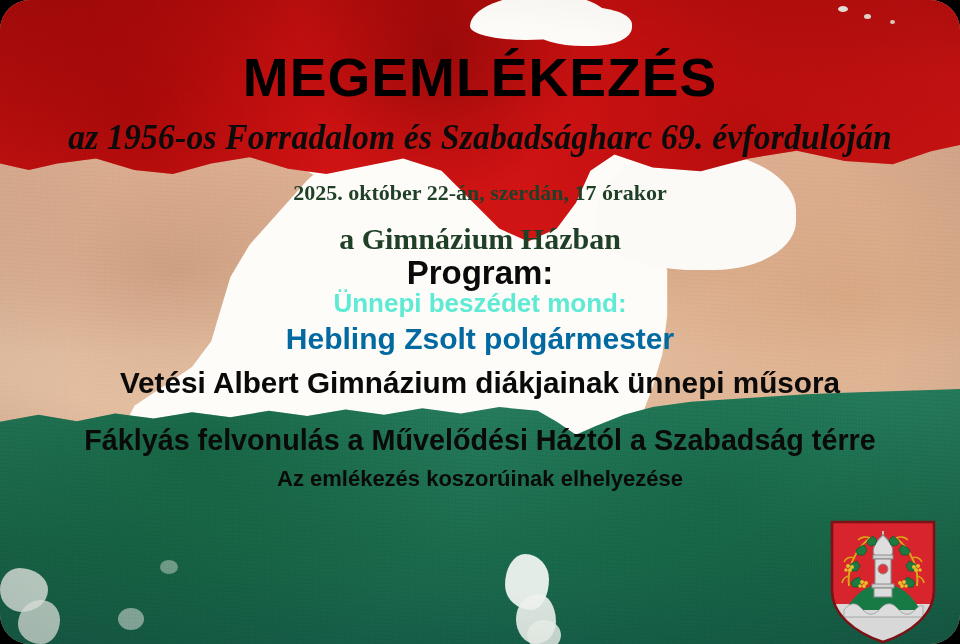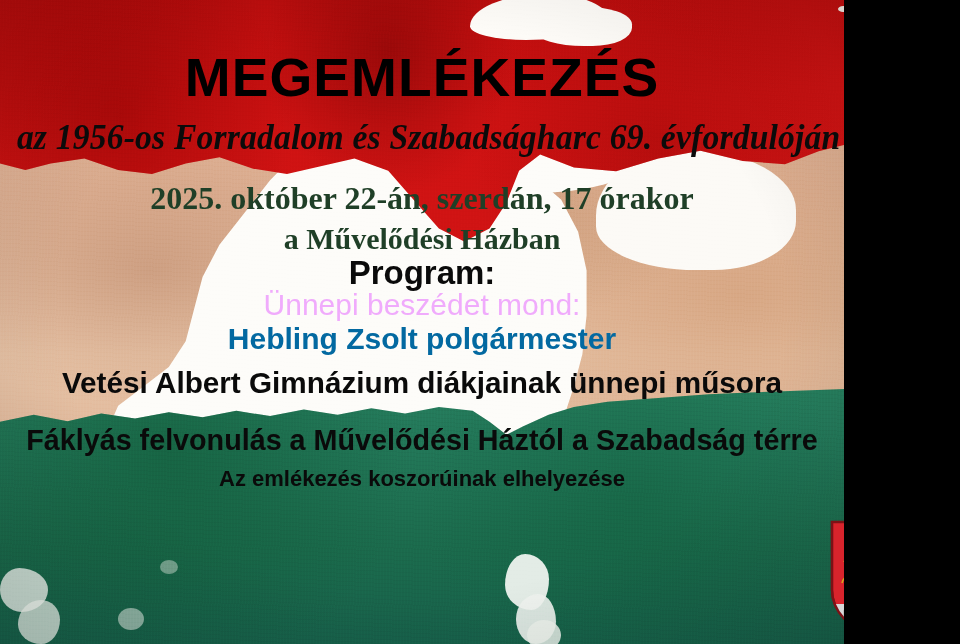--- a/index.html
+++ b/index.html
@@ -2,25 +2,26 @@
 <html><head>
 <meta charset="utf-8">
 <style>
   html, body {
     margin: 0;
     padding: 0;
     background: #000;
   }
   #poster {
     position: relative;
-    width: 844px;
+    width: 960px;
     height: 644px;
     overflow: hidden;
     font-family: "Liberation Sans", sans-serif;
     user-select: none;
+    border-radius: 30px;
   }
 
   
   .bg-layer { position: absolute; inset: 0; }
 
   
   .bg-base {
     background:
       radial-gradient(ellipse 40% 30% at 18% 42%, rgba(150,90,60,.28), rgba(0,0,0,0) 70%),
       radial-gradient(ellipse 30% 22% at 62% 34%, rgba(160,110,70,.22), rgba(0,0,0,0) 70%),
@@ -225,43 +226,43 @@
     font-style: italic;
     font-size: 35px;
     color: #0b0b0b;
     letter-spacing: .2px;
     transform: scaleX(.96);
   }
   .t-date {
     top: 180px;
     font-family: "Liberation Serif", serif;
     font-weight: 700;
-    font-size: 32px;
+    font-size: 22px;
     color: #1f3f27;
   }
   .t-venue {
     top: 222px;
     font-family: "Liberation Serif", serif;
     font-weight: 700;
     font-size: 30px;
     color: #1f3f27;
   }
   .t-program {
     top: 254px;
     font-family: "Liberation Sans", sans-serif;
     font-weight: 700;
     font-size: 33px;
     color: #0a0a0a;
   }
   .t-speech {
     top: 288px;
     font-family: "Liberation Sans", sans-serif;
-    font-weight: 400;
-    font-size: 30px;
-    color: #f0abfc;
+    font-weight: 700;
+    font-size: 26px;
+    color: #5eead4;
   }
   .t-mayor {
     top: 322px;
     font-family: "Liberation Sans", sans-serif;
     font-weight: 700;
     font-size: 30px;
     color: #0369a1;
     text-align: center;
   }
   .t-school {
@@ -328,21 +329,21 @@
   <div class="bg-layer bg-vignette"></div>
 
   <div class="text-wrap">
 
     <div class="line t-title">MEGEMLÉKEZÉS</div>
 
     <div class="line t-subtitle">az 1956-os Forradalom és Szabadságharc 69. évfordulóján</div>
 
     <div class="line t-date">2025. október 22-án, szerdán, 17 órakor</div>
 
-    <div class="line t-venue">a Művelődési Házban</div>
+    <div class="line t-venue">a Gimnázium Házban</div>
 
     <div class="line t-program">Program:</div>
 
     <div class="line t-speech">Ünnepi beszédet mond:</div>
 
     <div class="line t-mayor">Hebling Zsolt polgármester</div>
 
     <div class="line t-school">Vetési Albert Gimnázium diákjainak ünnepi műsora</div>
 
     <div class="line t-march">Fáklyás felvonulás a Művelődési Háztól a Szabadság térre</div>

